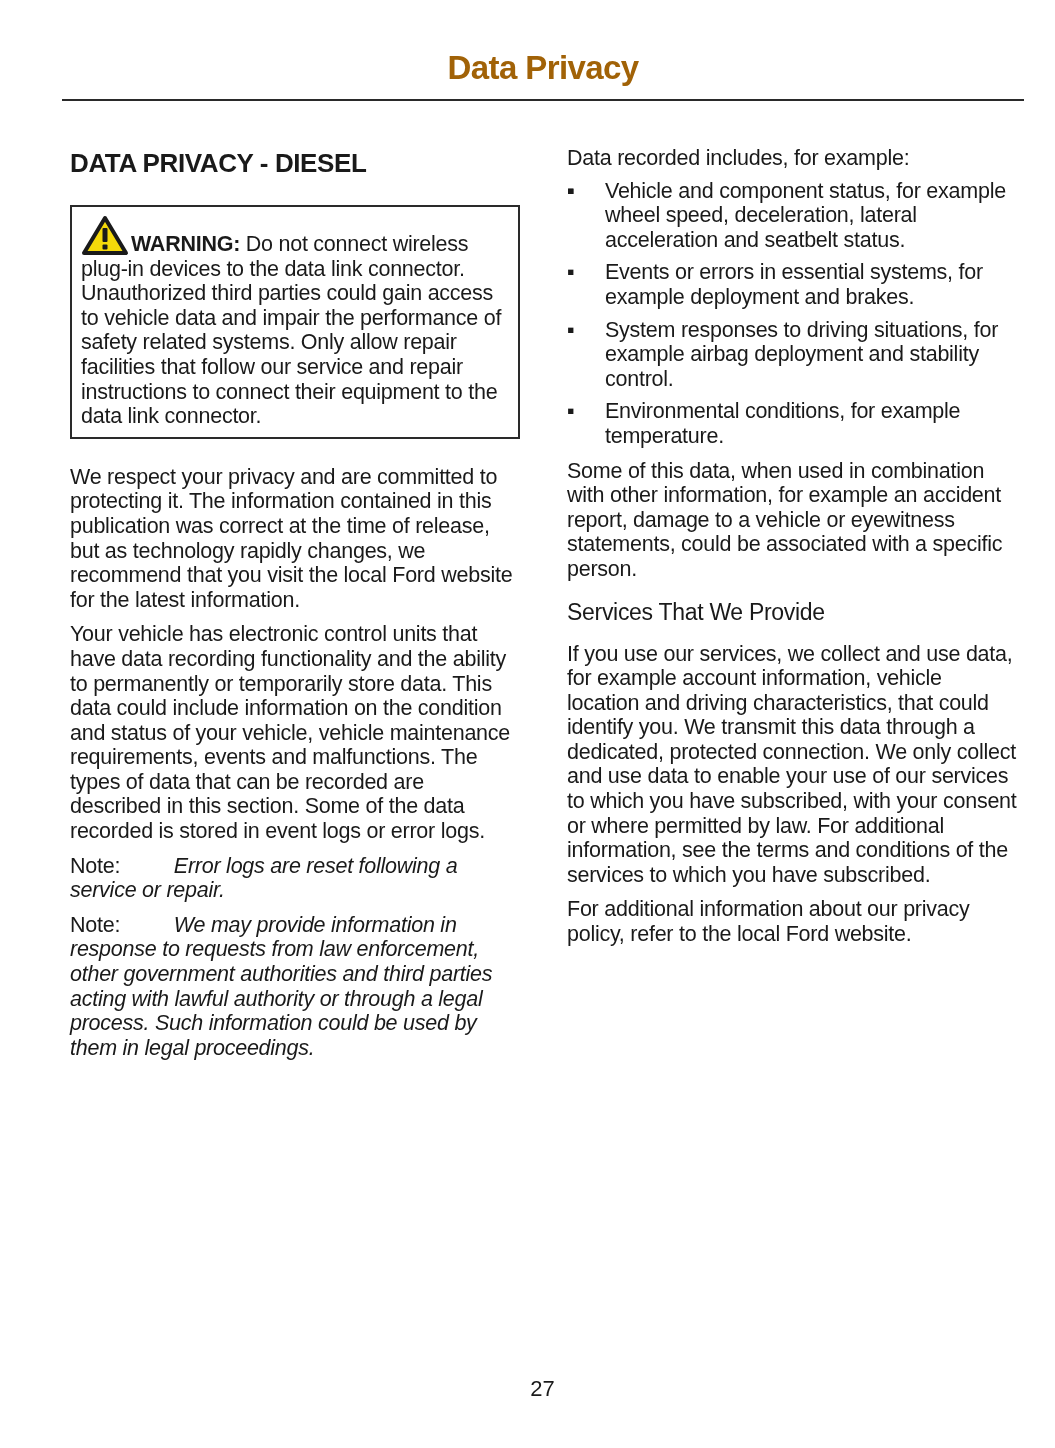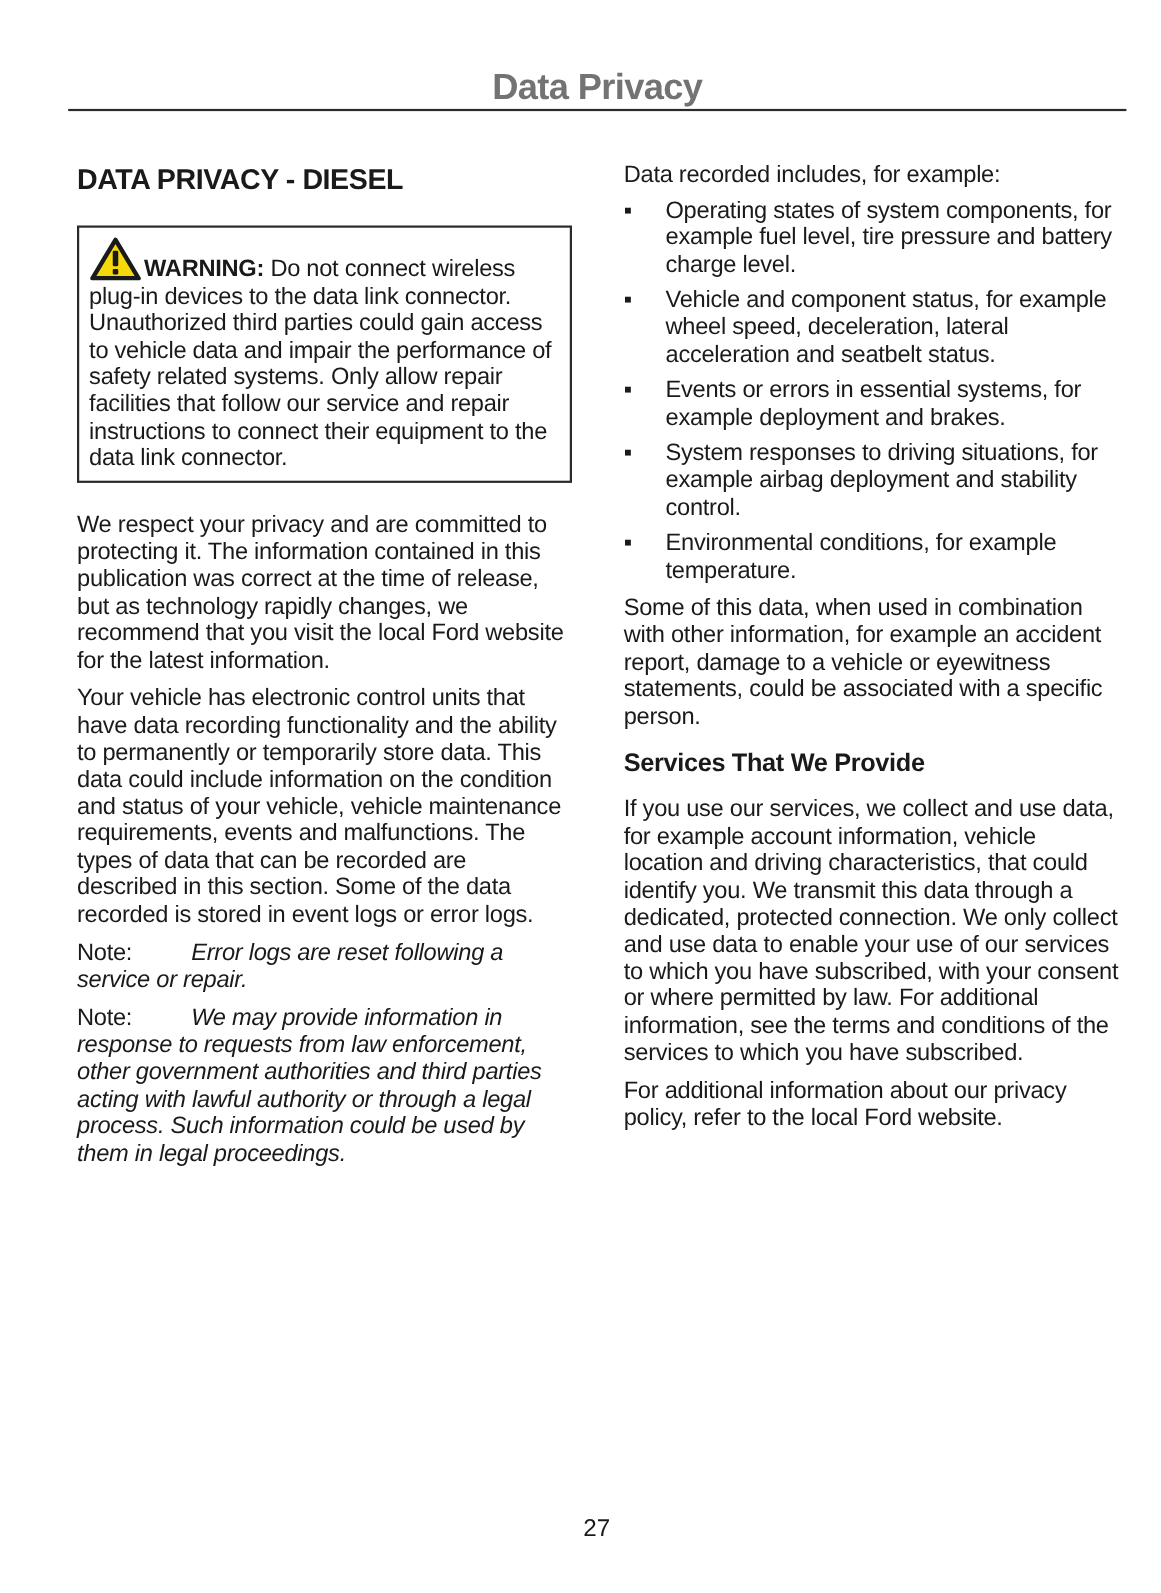--- a/index.html
+++ b/index.html
@@ -1,19 +1,19 @@
 <!DOCTYPE html>
 <html><head>
 <meta charset="utf-8">
 <style>
   html, body { margin: 0; padding: 0; background: #ffffff; }
   body { width: 1055px; height: 1448px; position: relative; overflow: hidden;
          font-family: "Liberation Sans", sans-serif; color: #1a1a1a; }
   .page-header { position: absolute; left: 62px; top: 44px; width: 962px; text-align: center; }
-  .page-header h1 { margin: 11px; font-size: 33px; font-weight: bold; letter-spacing: -0.6px; color: #737373; line-height: 48px; }
+  .page-header h1 { margin: 0; font-size: 33px; font-weight: bold; letter-spacing: -0.6px; color: #a16207; line-height: 48px; }
   .header-rule { position: absolute; left: 62px; top: 99px; width: 962px; height: 0; border-top: 2px solid #2a2a2a; }
 
   .col { position: absolute; top: 140px; width: 450px; font-size: 21.5px; line-height: 24.6px; letter-spacing: -0.25px; }
   .col-left { left: 70px; }
   .col-right { left: 567px; width: 452px; top: 146px; }
 
   .section-title { margin: 5px 0 24px 0; font-size: 26px; font-weight: bold; letter-spacing: -0.4px; line-height: 36px; }
 
   .warning-box { border: 2.5px solid #2a2a2a; padding: 8px 9px 8px 9px; margin-left: 0; width: 428px; margin-bottom: 26px; }
   .warning-box p { margin: 0; }
@@ -21,21 +21,21 @@
   .warn-label { font-weight: bold; }
 
   p.para { margin: 0 0 10px 0; }
   .note-label { font-weight: normal; font-style: normal; }
   .note-text { font-style: italic; margin-left: 48px; }
 
   ul.bullets { list-style: none; margin: 8px 0 10px 0; padding: 0; }
   ul.bullets li { position: relative; padding-left: 38px; margin-bottom: 8px; }
   ul.bullets li .bullet { position: absolute; left: 0; top: 0; width: 10px; }
 
-  .subheading { margin: 16px 0 16px 0; font-size: 23px; font-weight: bold; letter-spacing: -0.3px; line-height: 28px; }
+  .subheading { margin: 16px 0 16px 0; font-size: 23px; font-weight: normal; letter-spacing: -0.3px; line-height: 28px; }
 
   .page-number { position: absolute; left: 0; width: 1085px; top: 1376px; text-align: center; font-size: 22px; color: #1a1a1a; }
 </style>
 </head>
 <body>
 
 <div class="page-header">
   <h1>Data Privacy</h1>
 </div>
 <div class="header-rule"></div>
@@ -58,21 +58,21 @@
   <p class="para">We respect your privacy and are committed to protecting it. The information contained in this publication was correct at the time of release, but as technology rapidly changes, we recommend that you visit the local Ford website for the latest information.</p>
   <p class="para">Your vehicle has electronic control units that have data recording functionality and the ability to permanently or temporarily store data. This data could include information on the condition and status of your vehicle, vehicle maintenance requirements, events and malfunctions. The types of data that can be recorded are described in this section. Some of the data recorded is stored in event logs or error logs.</p>
 
   <p class="para"><span class="note-label">Note:</span><span class="note-text"> Error logs are reset following a service or repair.</span></p>
   <p class="para"><span class="note-label">Note:</span><span class="note-text"> We may provide information in response to requests from law enforcement, other government authorities and third parties acting with lawful authority or through a legal process. Such information could be used by them in legal proceedings.</span></p>
 </div>
 
 <div class="col col-right">
   <p class="para" style="margin-bottom:1px">Data recorded includes, for example:</p>
   <ul class="bullets">
-    <li><span class="bullet">▪</span><span>Operating states of system components, for example fuel level, tire pressure and battery charge level.</span></li>
+    <li><span class="bullet">▪</span></li>
     <li><span class="bullet">▪</span><span>Vehicle and component status, for example wheel speed, deceleration, lateral acceleration and seatbelt status.</span></li>
     <li><span class="bullet">▪</span><span>Events or errors in essential systems, for example deployment and brakes.</span></li>
     <li><span class="bullet">▪</span><span>System responses to driving situations, for example airbag deployment and stability control.</span></li>
     <li><span class="bullet">▪</span><span>Environmental conditions, for example temperature.</span></li>
   </ul>
   <p class="para">Some of this data, when used in combination with other information, for example an accident report, damage to a vehicle or eyewitness statements, could be associated with a specific person.</p>
   <h3 class="subheading">Services That We Provide</h3>
   <p class="para">If you use our services, we collect and use data, for example account information, vehicle location and driving characteristics, that could identify you. We transmit this data through a dedicated, protected connection. We only collect and use data to enable your use of our services to which you have subscribed, with your consent or where permitted by law. For additional information, see the terms and conditions of the services to which you have subscribed.</p>
   <p class="para">For additional information about our privacy policy, refer to the local Ford website.</p>
 </div>

